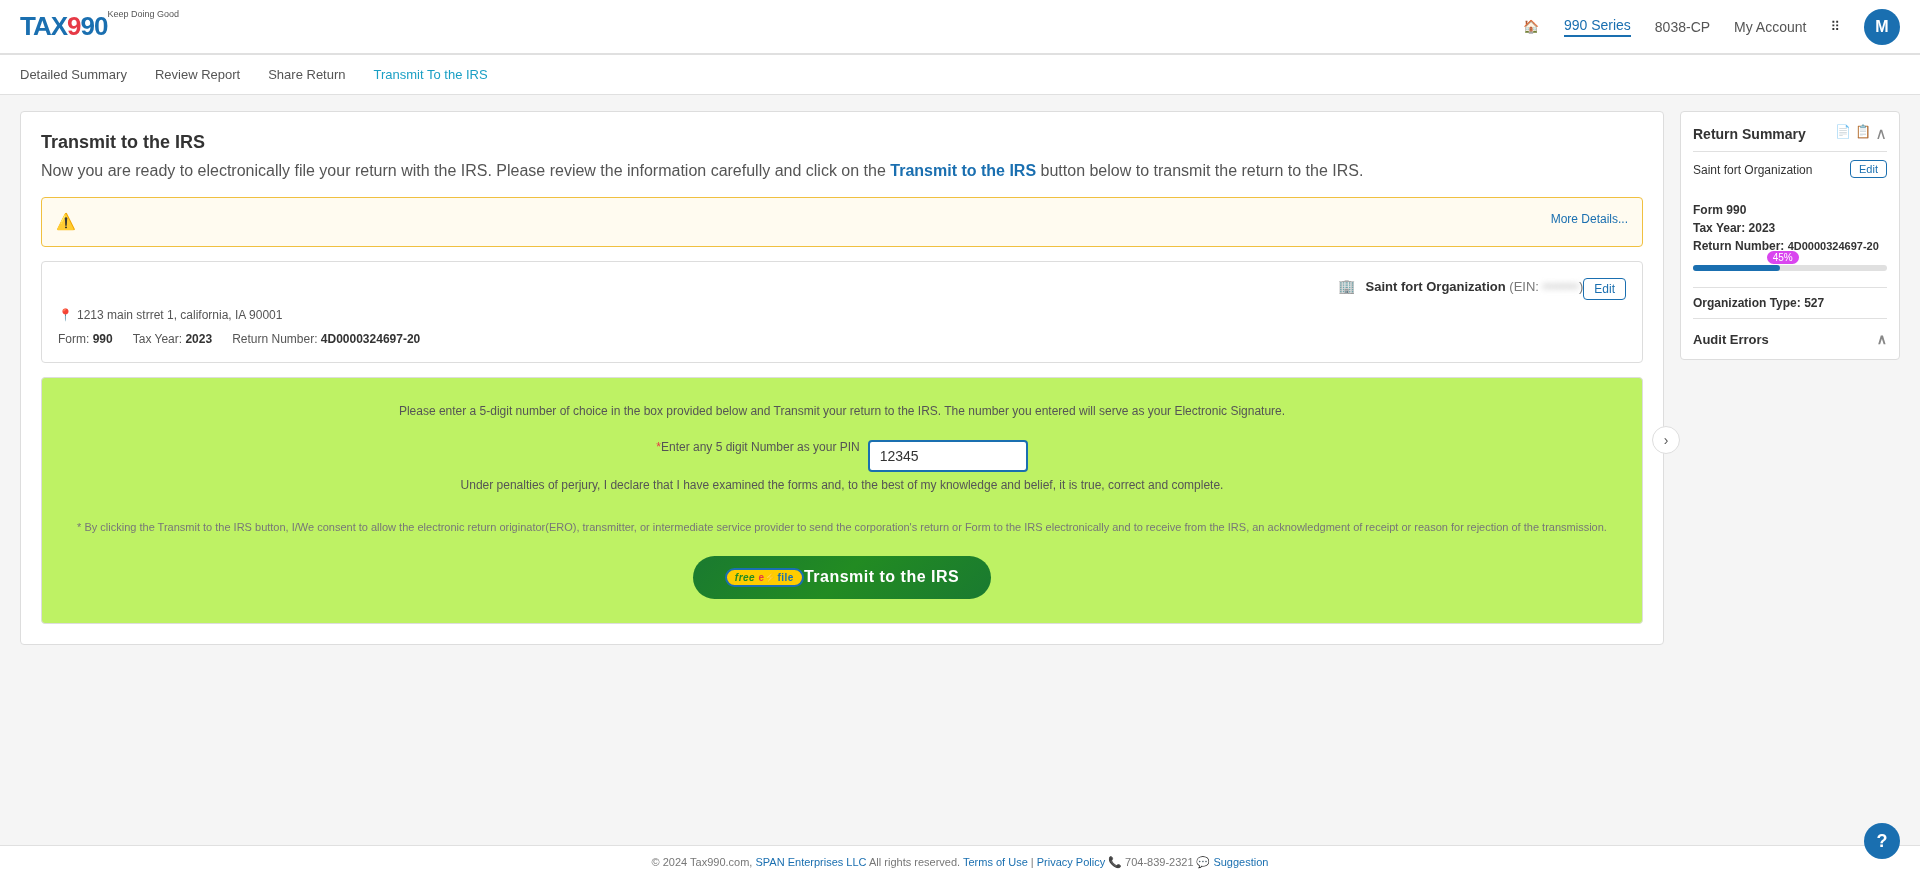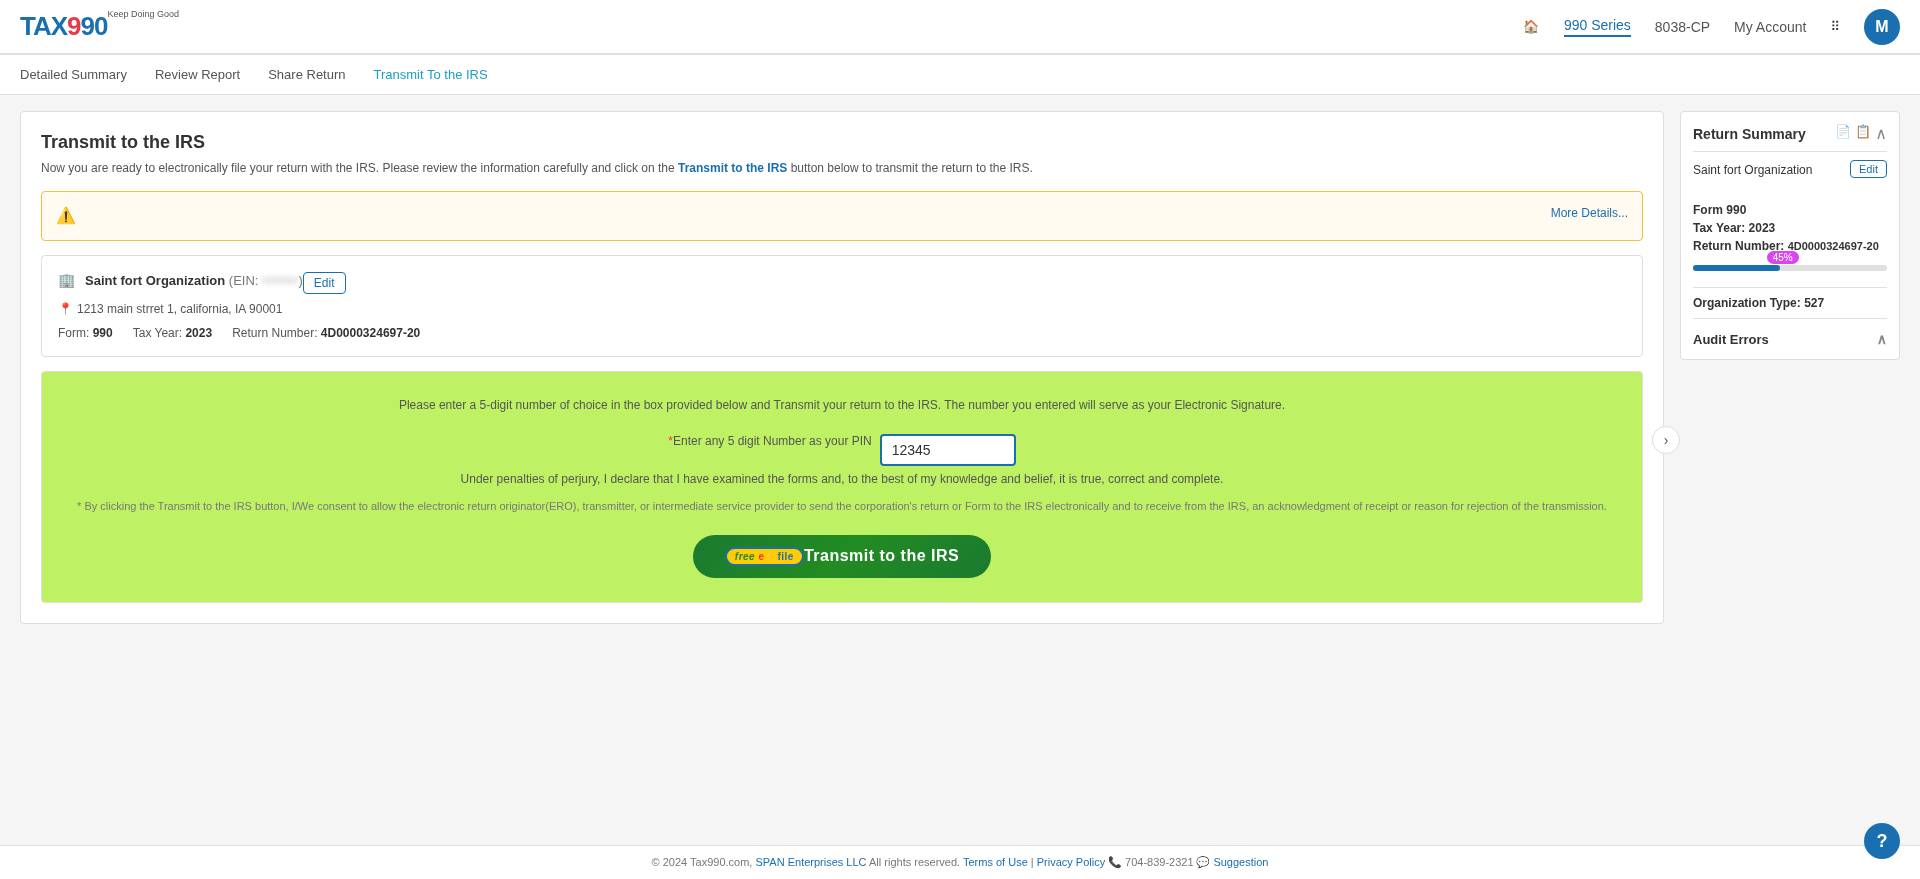--- a/index.html
+++ b/index.html
@@ -51,21 +51,21 @@
       flex: 1;
       padding: 16px 20px;
       gap: 0;
     }
 
     
     .content-area { flex: 1; padding-right: 16px; }
 
     
     .page-title { font-size: 18px; font-weight: 700; color: #333; margin-bottom: 6px; }
-    .page-subtitle { font-size: 12px; color: #555; margin-bottom: 14px; line-height: 1.5; }
+    .page-subtitle { font-size: 16px; color: #555; margin-bottom: 14px; line-height: 1.5; }
     .page-subtitle .highlight { color: #1a6fb0; }
     .page-subtitle .bold { font-weight: 700; }
 
     
     .alert-box {
       border: 1px solid #f0c040;
       background: #fffbf0;
       border-radius: 4px;
       padding: 12px 14px;
       margin-bottom: 14px;
@@ -81,21 +81,21 @@
     .more-details { color: #1a6fb0; text-decoration: none; float: right; }
 
     
     .org-card {
       background: #fff;
       border: 1px solid #ddd;
       border-radius: 4px;
       padding: 16px;
       margin-bottom: 14px;
     }
-    .org-header { display: flex; align-items: flex-start; justify-content: flex-start; margin-bottom: 8px; }
+    .org-header { display: flex; align-items: flex-start; justify-content: flex-end; margin-bottom: 8px; }
     .org-name { font-weight: 700; font-size: 13px; }
     .org-ein { font-weight: normal; color: #777; }
     .org-address { font-size: 12px; color: #555; display: flex; align-items: center; gap: 4px; margin-bottom: 10px; }
     .org-meta { font-size: 12px; color: #555; display: flex; gap: 20px; }
     .org-meta .val { font-weight: 700; color: #333; }
     .edit-btn {
       background: #fff;
       border: 1px solid #1a6fb0;
       color: #1a6fb0;
       border-radius: 4px;
@@ -114,26 +114,26 @@
     }
     .pin-instruction { font-size: 12px; color: #555; margin-bottom: 20px; line-height: 1.5; }
     .pin-row { display: flex; align-items: flex-start; justify-content: center; gap: 8px; margin-bottom: 4px; }
     .pin-label { font-size: 12px; color: #555; }
     .pin-label span { color: #e63946; }
     .pin-input {
       border: 2px solid #1a6fb0;
       border-radius: 4px;
       padding: 6px 10px;
       font-size: 14px;
-      width: 136px;
+      width: 160px;
       outline: none;
       color: #333;
     }
     .pin-hint { font-size: 11px; color: #777; text-align: center; margin-bottom: 20px; }
-    .consent-text { font-size: 12px; color: #555; margin-bottom: 10px; line-height: 1.5; }
+    .consent-text { font-size: 12px; color: #555; margin-bottom: 25px; line-height: 1.5; }
     .consent-fine { font-size: 11px; color: #777; text-align: center; margin-bottom: 20px; line-height: 1.5; }
 
     
     .transmit-btn {
       background: linear-gradient(135deg, #1a7a30 0%, #228b22 50%, #1a7a30 100%);
       border: none;
       border-radius: 30px;
       color: #fff;
       font-size: 16px;
       font-weight: 700;

